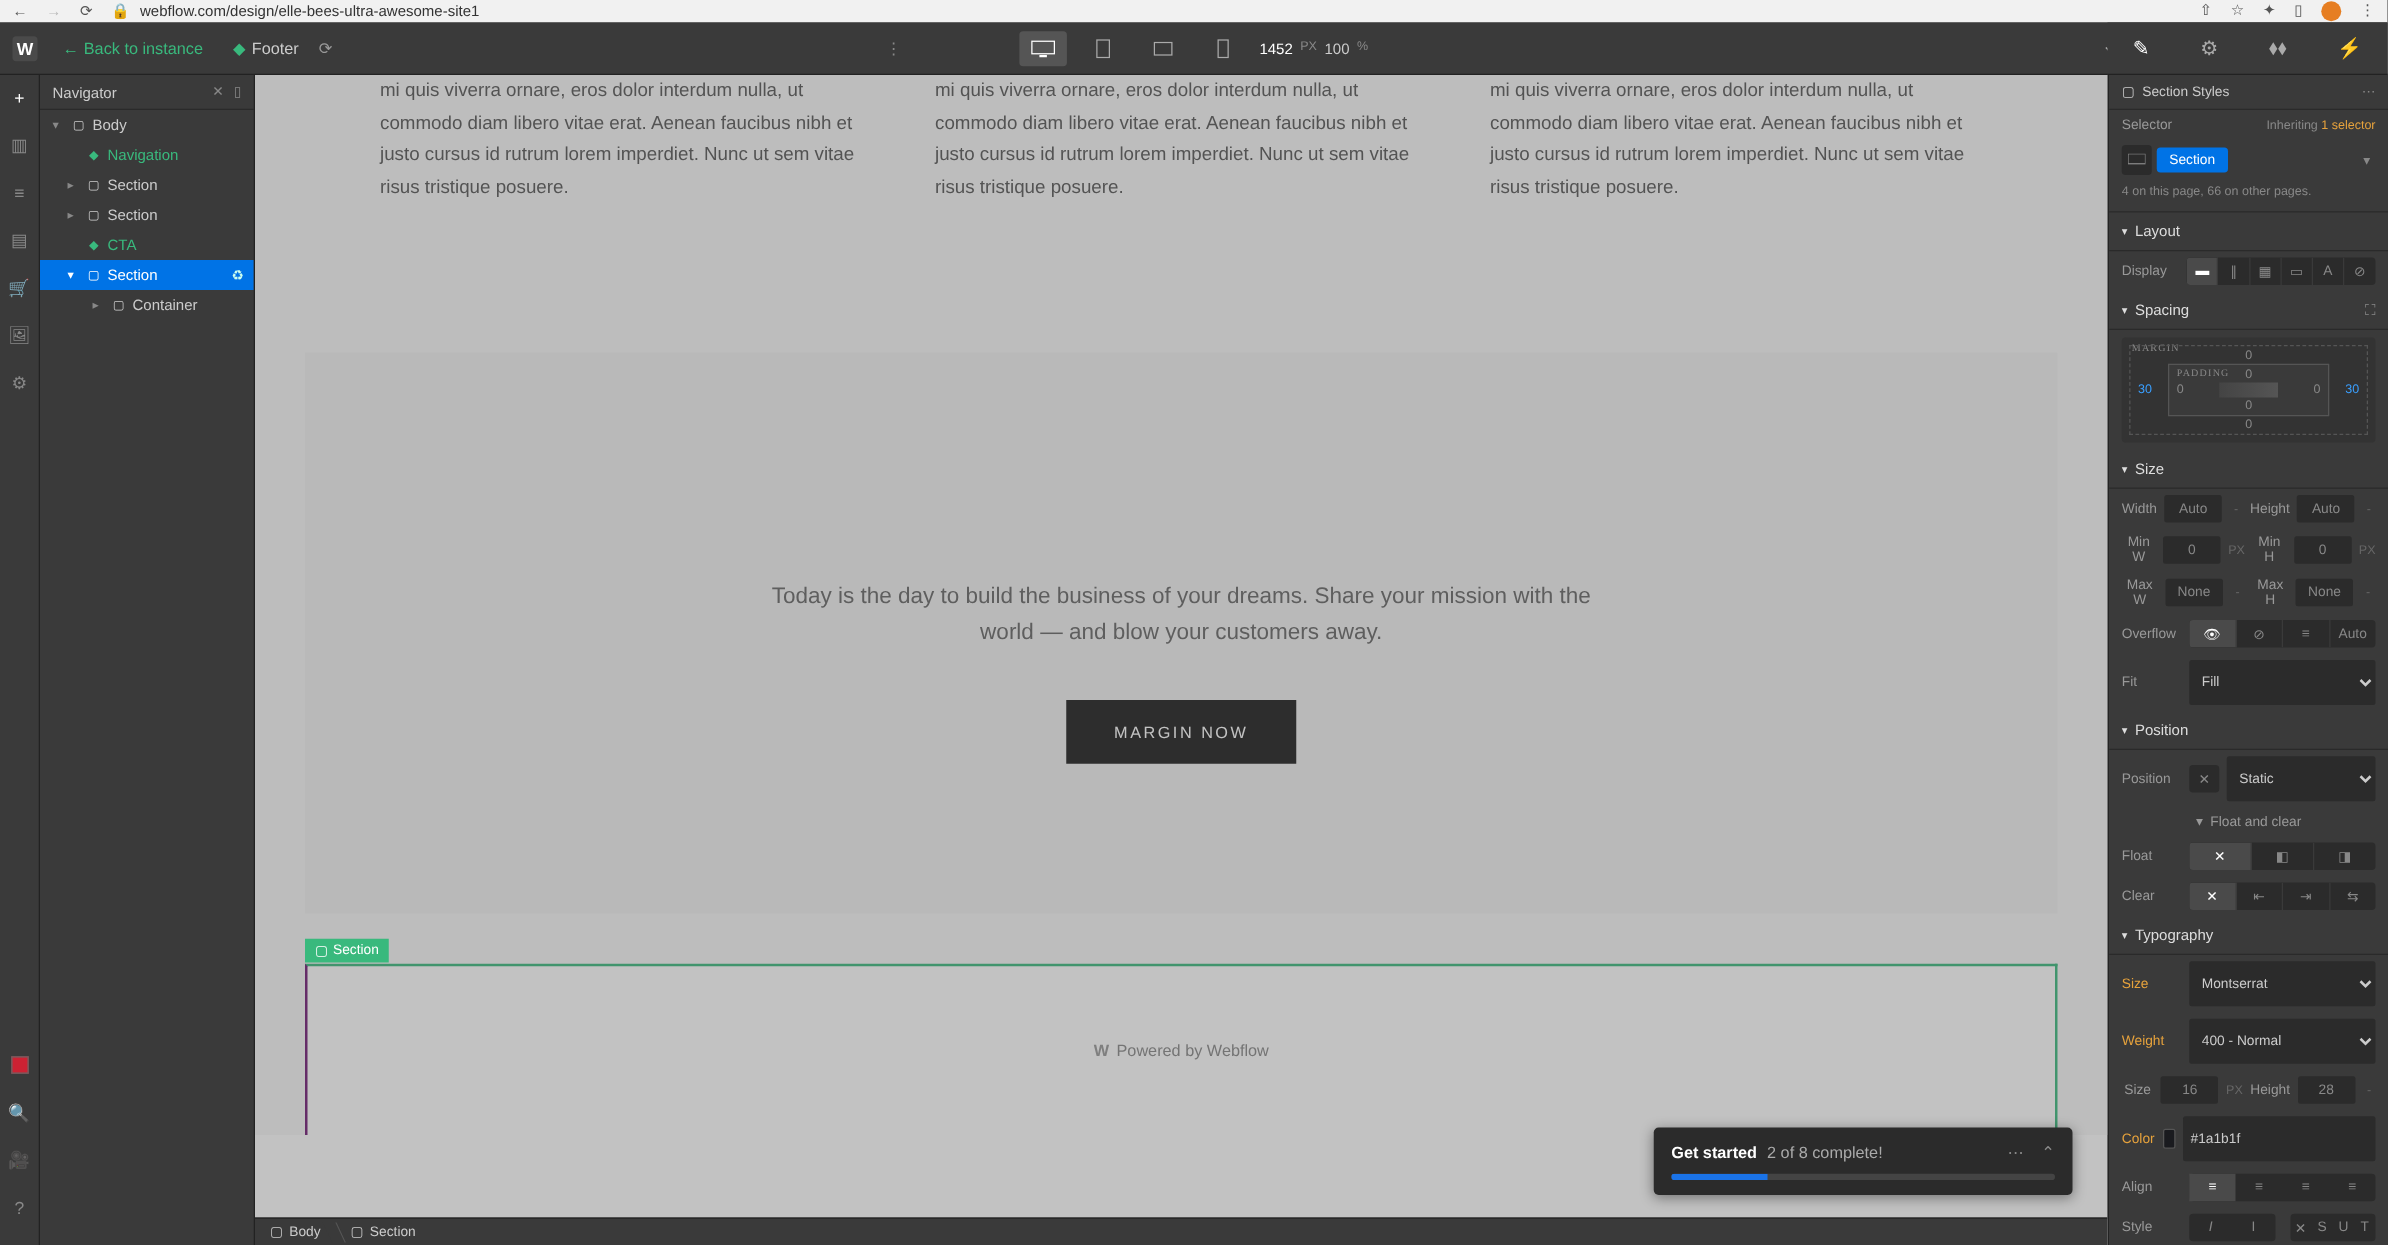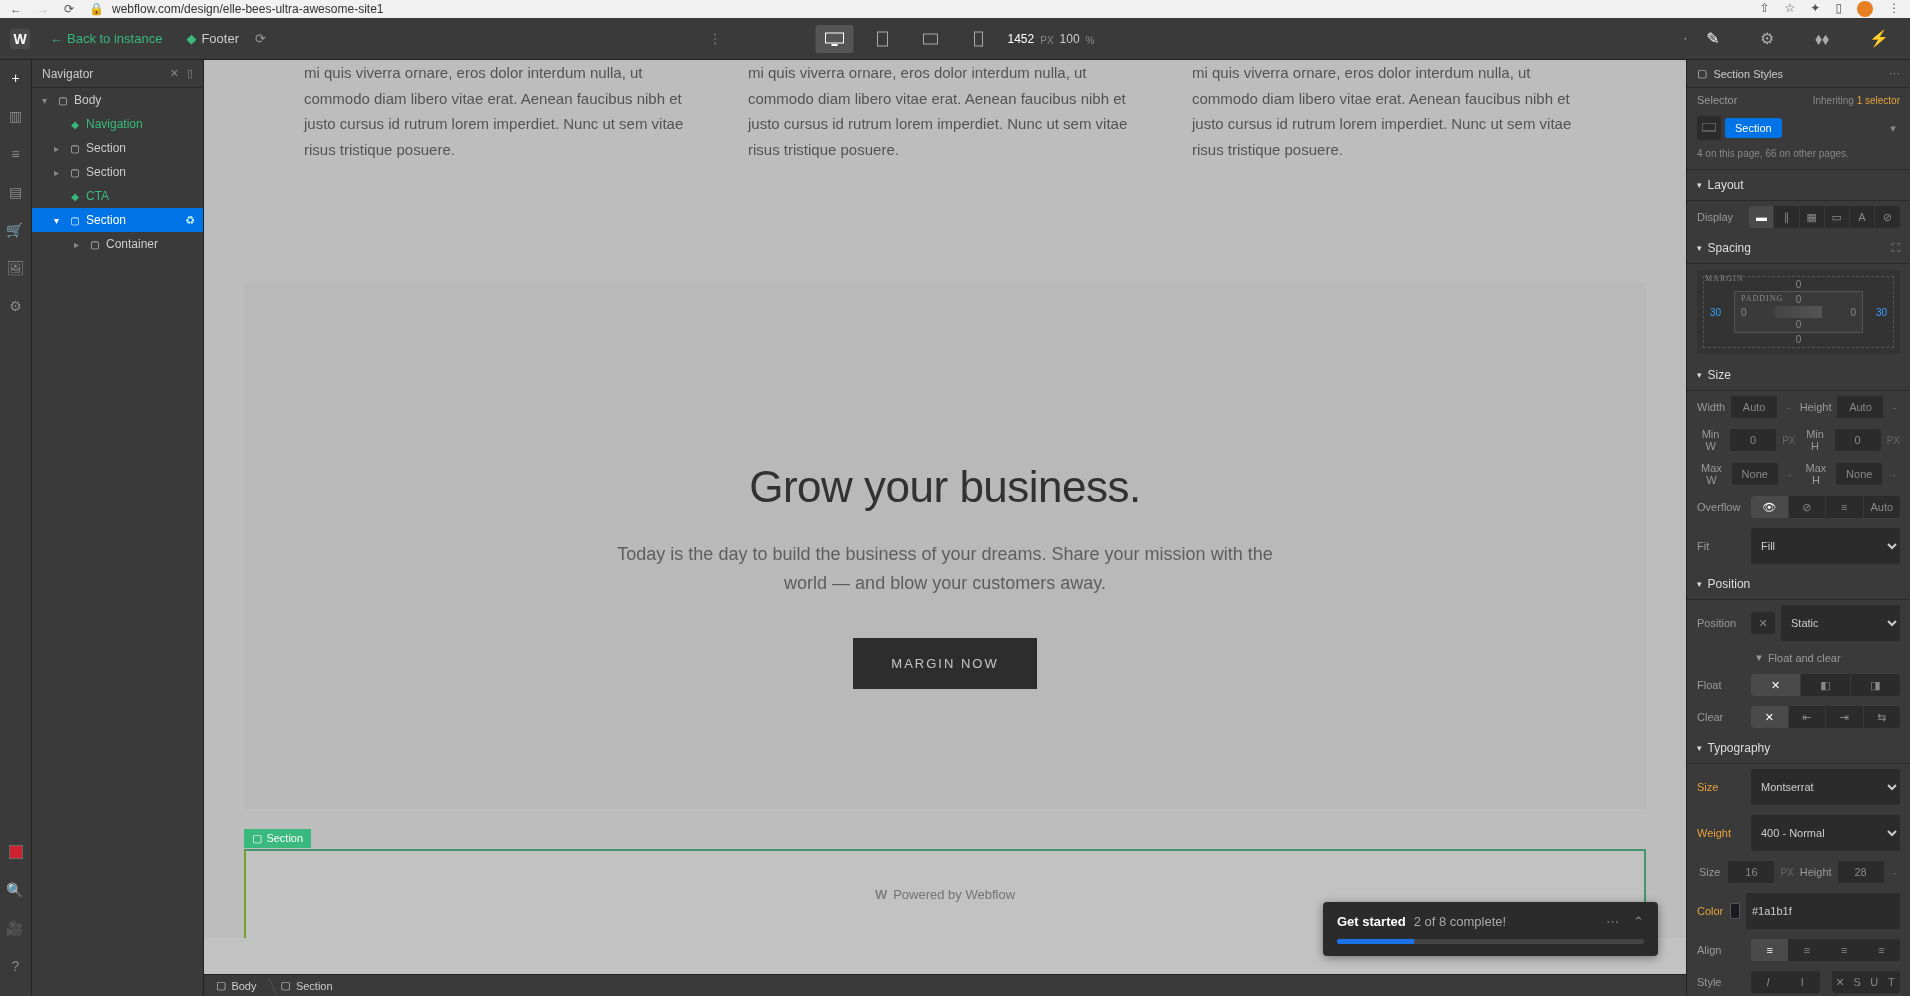--- a/index.html
+++ b/index.html
@@ -14,21 +14,21 @@
 
 
 .top-bar { height: 42px; background: #3a3a3a; display: flex; align-items: center; padding: 0 10px; color: #ccc; font-size: 13px; border-bottom: 1px solid #222; }
 .w-logo { width: 20px; height: 20px; background: #4a4a4a; border-radius: 3px; margin-right: 12px; display:flex;align-items:center;justify-content:center;font-weight:bold;color:#fff;font-size:14px; }
 .back-btn { background: transparent; color: #39b97d; padding: 4px 8px; font-size: 13px; display: flex; align-items: center; gap: 4px; cursor: pointer; }
 .footer-btn { margin-left: 16px; color: #ccc; display:flex; align-items:center; gap:5px; cursor:pointer; }
 .refresh-btn { margin-left: 16px; color: #999; cursor:pointer; }
 .top-center { position:absolute; left:50%; transform:translateX(-50%); display:flex; align-items:center; gap:10px; }
 .viewport-btn { width: 38px; height: 28px; display:flex; align-items:center; justify-content:center; color:#aaa; cursor:pointer; border-radius:3px; }
 .viewport-btn.active { background:#555; color:#fff; }
-.viewport-size { display:flex; gap:6px; font-size:12px; color:#ccc; align-items:flex-end; }
+.viewport-size { display:flex; gap:6px; font-size:12px; color:#ccc; align-items:flex-start; }
 .viewport-size span:first-child { color:#fff; }
 .viewport-size small { color:#888; }
 .top-right { margin-left: auto; display:flex; align-items:center; gap:12px; }
 .top-icon { color:#aaa; cursor:pointer; font-size:14px; }
 .check-icon { width:18px; height:18px; border-radius:50%; background:#39b97d; display:flex; align-items:center; justify-content:center; color:#fff; font-size:11px; }
 .publish-btn { color:#ccc; cursor:pointer; display:flex;align-items:center;gap:4px; }
 
 
 .main-area { display:flex; height: calc(100% - 60px); }
 
@@ -59,21 +59,21 @@
 .canvas-overlay { position:absolute; inset:0; background:rgba(80,80,80,0.35); z-index:5; pointer-events:none; }
 .canvas { background:#fff; margin: 0 auto; height:100%; position:relative; overflow:auto; }
 .canvas-inner { background:#f8f8f8; padding: 0 40px; }
 .columns { display:flex; gap: 50px; padding: 0 60px; }
 .col-text { font-size:15px; color:#555; line-height:1.7; flex:1; }
 .hero { text-align:center; padding: 180px 40px 120px; background:#f2f2f2; margin-top: 120px; }
 .hero h2 { font-size: 44px; color:#222; font-weight:500; margin-bottom: 28px; letter-spacing: -0.5px; }
 .hero p { font-size: 18px; color:#666; max-width: 700px; margin: 0 auto 40px; line-height:1.6; }
 .hero button { background:#1b1b1b; color:#fff; border:none; padding: 18px 38px; font-size:13px; letter-spacing:2px; cursor:pointer; }
 .section-label { position:absolute; background:#39b97d; color:#fff; font-size:11px; padding:3px 8px; display:flex; align-items:center; gap:4px; z-index:10; }
-.new-section { background:#fff; border-top:2px solid #39b97d; border-left:2px solid #84cc16; border-right:2px solid #39b97d; padding: 36px; text-align:center; position:relative; }
+.new-section { background:#fff; border-top:2px solid #39b97d; border-left:2px solid #701a75; border-right:2px solid #39b97d; padding: 60px; text-align:center; position:relative; }
 .powered { color:#888; font-size:13px; }
 .powered .wf { font-weight:bold; color:#999; margin-right:6px; }
 
 
 .canvas-breadcrumb { position:absolute; bottom:0; left:0; right:0; height:22px; background:#3a3a3a; border-top:1px solid #222; display:flex; align-items:center; font-size:11px; color:#ccc; z-index:20; }
 .crumb { padding: 0 12px; display:flex; align-items:center; gap:5px; cursor:pointer; height:100%; position:relative; }
 .crumb::after { content:''; position:absolute; right:-5px; top:3px; width:10px; height:16px; background:#3a3a3a; transform: skewX(25deg); border-right:1px solid #555; }
 .crumb:last-child::after { display:none; }
 
 
@@ -295,21 +295,20 @@
   <div class="canvas-wrap">
     <div class="canvas-overlay"></div>
     <div class="canvas" style="width:100%;">
       <div class="canvas-inner">
         <div class="columns">
           <div class="col-text">mi quis viverra ornare, eros dolor interdum nulla, ut commodo diam libero vitae erat. Aenean faucibus nibh et justo cursus id rutrum lorem imperdiet. Nunc ut sem vitae risus tristique posuere.</div>
           <div class="col-text">mi quis viverra ornare, eros dolor interdum nulla, ut commodo diam libero vitae erat. Aenean faucibus nibh et justo cursus id rutrum lorem imperdiet. Nunc ut sem vitae risus tristique posuere.</div>
           <div class="col-text">mi quis viverra ornare, eros dolor interdum nulla, ut commodo diam libero vitae erat. Aenean faucibus nibh et justo cursus id rutrum lorem imperdiet. Nunc ut sem vitae risus tristique posuere.</div>
         </div>
         <div class="hero">
-          <h2>Grow your business.</h2>
           <p>Today is the day to build the business of your dreams. Share your mission with the world — and blow your customers away.</p>
           <button>MARGIN NOW</button>
         </div>
         <div style="position:relative;margin-top:40px;">
           <div class="section-label" style="top:-20px;left:0">
             <span>▢</span>
             <span>Section</span>
           </div>
           <div class="new-section">
             <div class="powered"><span class="wf">W</span><span>Powered by Webflow</span></div>

